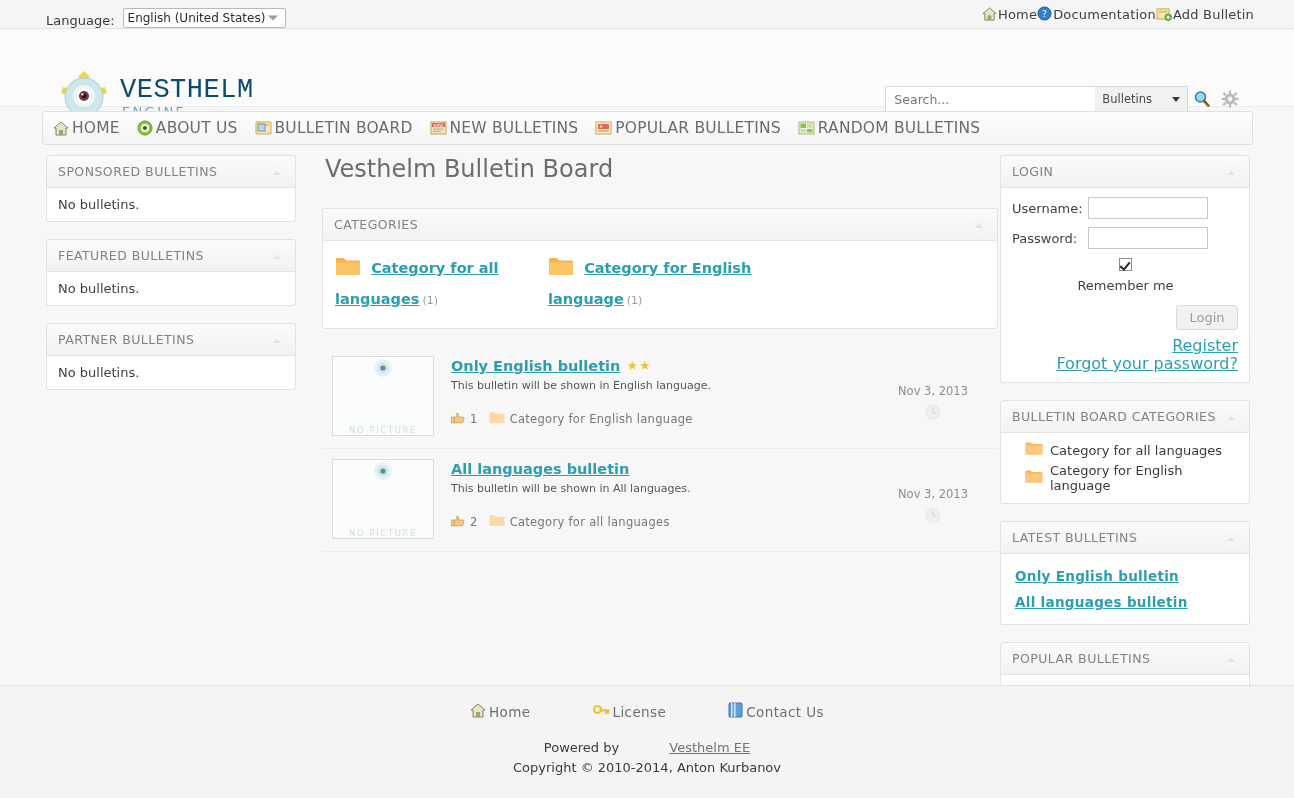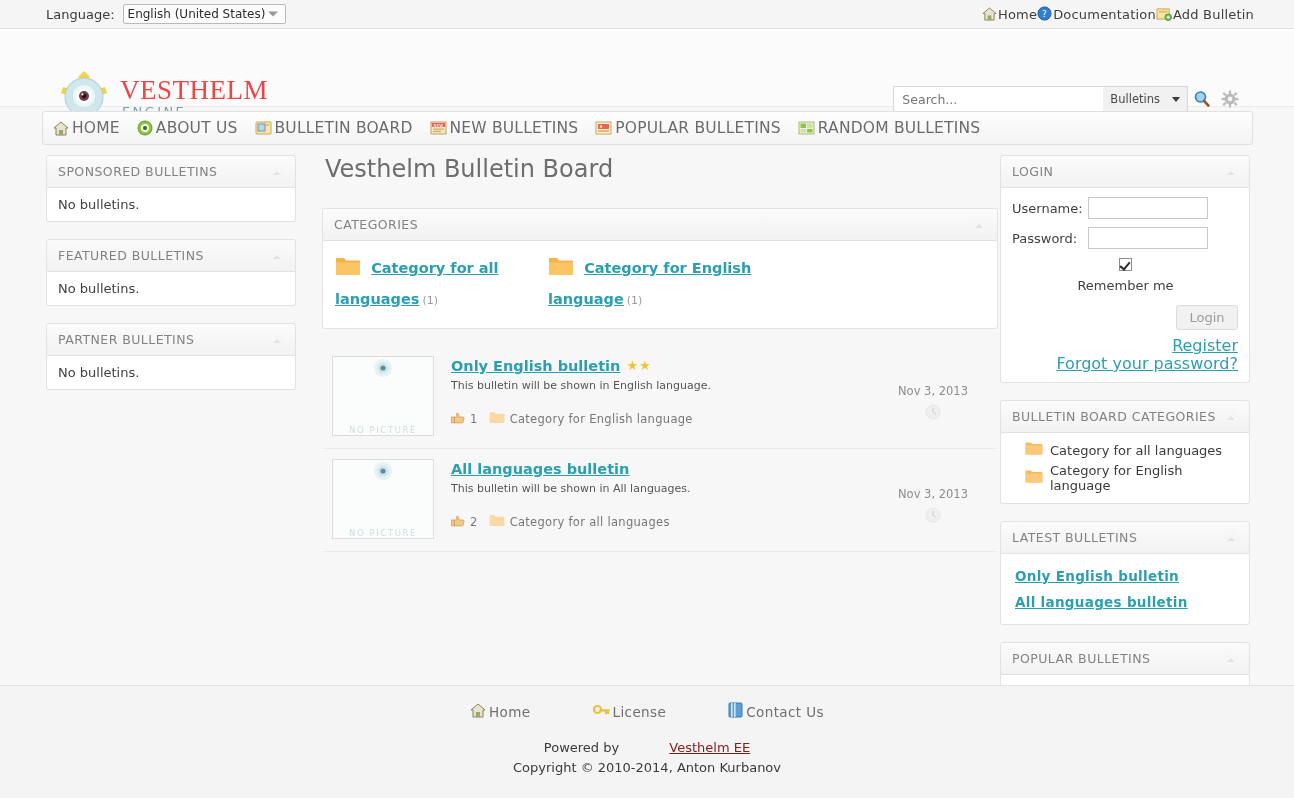--- a/index.html
+++ b/index.html
@@ -13,21 +13,21 @@
     position: relative;
     overflow: hidden;
   }
 
   
   .topbar {
     height: 29px;
     background: #f5f5f5;
     border-bottom: 1px solid #e2e2e2;
     display: flex;
-    align-items: center;
+    align-items: flex-end;
     position: relative;
   }
   .lang-label {
     margin-left: 46px;
     font-size: 13px;
     color: #3b3b3b;
   }
   .lang-select {
     margin-left: 8px;
     width: 163px;
@@ -73,21 +73,21 @@
   .logo-wrap {
     position: absolute; left: 55px; top: 40px;
     display: flex; align-items: center;
   }
   .logo-mark {
     width: 58px; height: 56px; position: relative; margin-right: 7px;
   }
   .logo-text { line-height: 1; }
   .logo-text .v1 {
     font-size: 27px; letter-spacing: .5px;
-    color: #ef4444; font-family: Liberation Serif, serif;
+    color: #0c4a6e; font-family: Liberation Mono, monospace;
     font-weight: 400;
     margin-top: 17px;
   }
   .logo-text .v2 {
     display:block; font-size: 13px; letter-spacing: 2.4px;
     color: #7aa0ac; margin-top: 1px; margin-left: 2px;
     font-family: "DejaVu Sans","Liberation Sans",sans-serif;
   }
 
   .searchbox {
@@ -101,21 +101,21 @@
     font-size: 12.5px; color: #a21caf;
     padding: 0 8px; outline: none;
     font-family: inherit;
   }
   .search-scope {
     height: 26px; min-width: 62px;
     border: 1px solid #d8d8d8; border-left: none;
     background: #f1f1f1;
     font-size: 11.5px; color: #4a4a4a;
     display: flex; align-items: center; justify-content: center;
-    gap: 12px; padding: 0 7px; cursor: pointer;
+    gap: 20px; padding: 0 7px; cursor: pointer;
   }
   .search-scope .caret {
     width: 0; height: 0;
     border-left: 4px solid transparent;
     border-right: 4px solid transparent;
     border-top: 5px solid #3a3a3a;
   }
   .search-btn, .search-gear {
     width: 28px; height: 26px;
     display:flex; align-items:center; justify-content:center;
@@ -303,21 +303,21 @@
     text-align: center;
     padding-top: 16px;
   }
   .footer-nav { display:flex; justify-content:center; gap:62px; margin-bottom: 17px; }
   .footer-nav a {
     display:inline-flex; align-items:center; gap:3px;
     color:#6f6f6f; text-decoration:none; font-size:13.5px; letter-spacing:.4px;
     cursor:pointer;
   }
   .footer-line { font-size: 13px; color: #3a3a3a; line-height: 20px; }
-  .footer-line a { color:#7f1d1d; text-decoration: underline; margin-left: 46px; }
+  .footer-line a { color:#737373; text-decoration: underline; margin-left: 46px; }
 </style>
 </head>
 <body>
 
 <div class="topbar">
   <span class="lang-label">Language:</span>
   <div class="lang-select">
     <span>English (United States)</span>
     <span class="caret"></span>
   </div>

